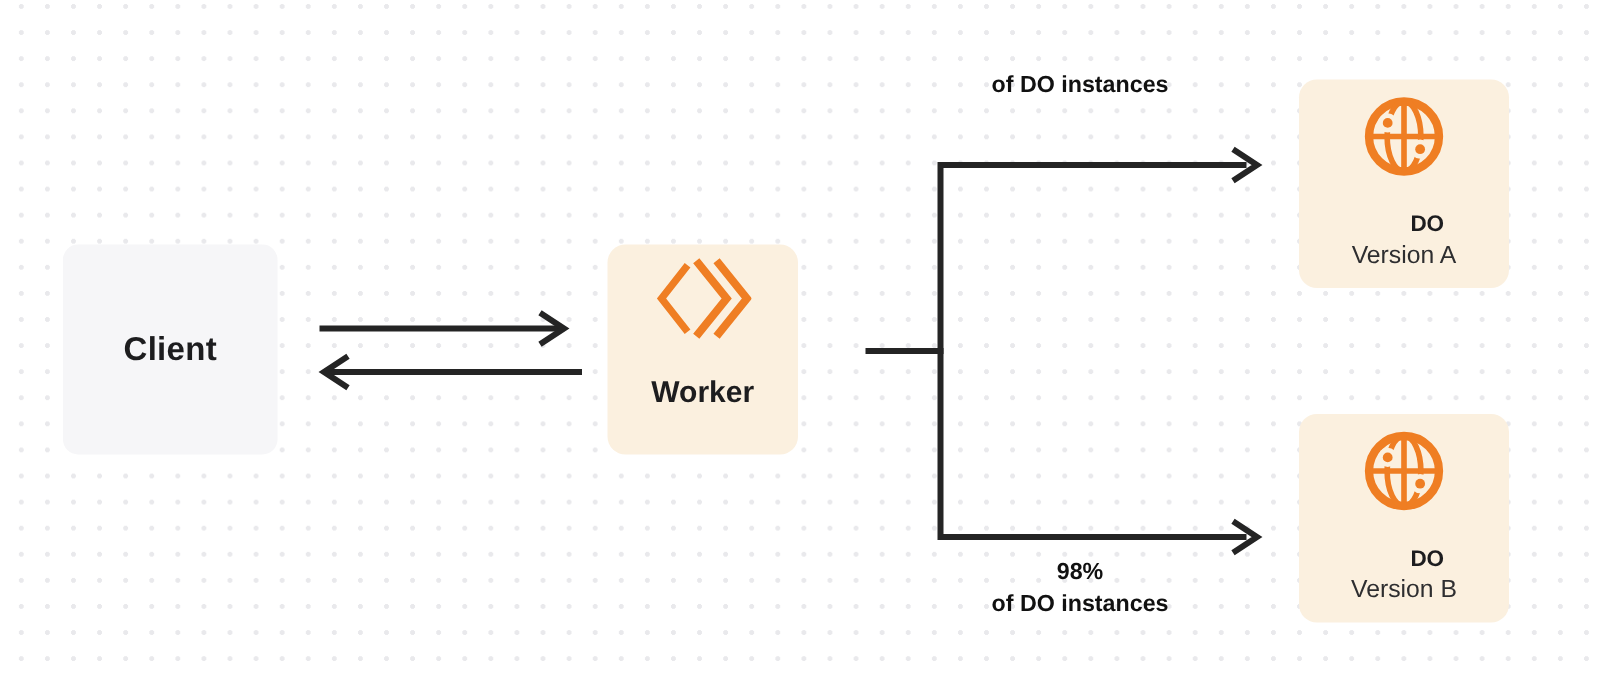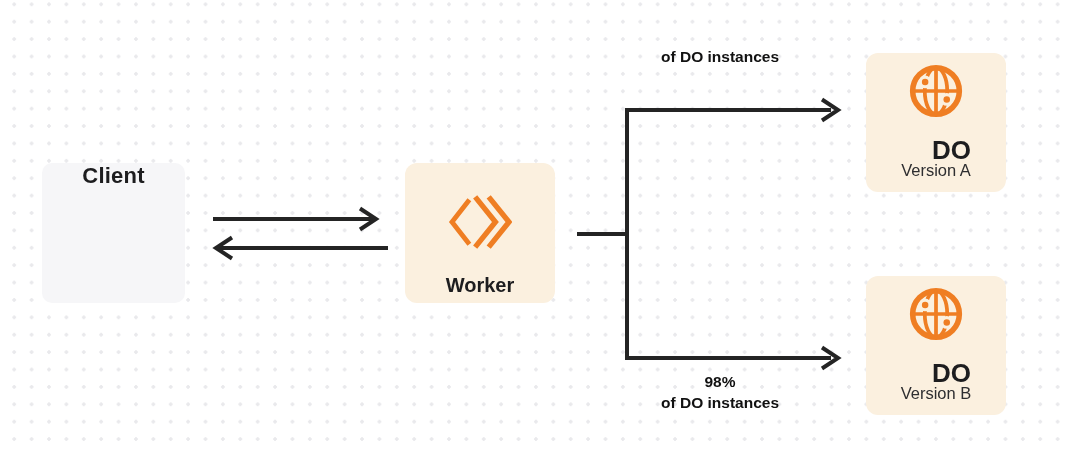--- a/index.html
+++ b/index.html
@@ -19,28 +19,28 @@
     background-image:radial-gradient(circle, var(--dot) 1.5px, transparent 1.8px);
     background-size:17.4px 17.4px;
     background-position:5.5px 13px;
     overflow:hidden;
     font-family:"Liberation Sans","DejaVu Sans",sans-serif;
     color:var(--text-dark);
   }
   .edges{position:absolute;inset:0;pointer-events:none;}
   .edges .stroke{fill:none;stroke:var(--arrow);stroke-width:4;stroke-linecap:butt;stroke-linejoin:miter;}
   .node{position:absolute;display:flex;flex-direction:column;align-items:center;box-sizing:border-box;}
-  .node-client{left:42px;top:163px;width:143px;height:140px;background:var(--node-gray);border-radius:10px;justify-content:flex-start;}
+  .node-client{left:42px;top:163px;width:143px;height:140px;background:var(--node-gray);border-radius:10px;justify-content:center;}
   .node-client .node-label{font-size:22px;font-weight:700;letter-spacing:.2px;}
-  .node-worker{left:405px;top:163px;width:150px;height:140px;background:var(--node-cream);border-radius:12px;padding-top:31px;}
+  .node-worker{left:405px;top:163px;width:127px;height:140px;background:var(--node-cream);border-radius:12px;padding-top:8px;}
   .node-worker .node-label{margin-top:24px;font-size:20px;font-weight:700;}
   .node-do{width:140px;height:139px;left:866px;background:var(--node-cream);border-radius:12px;padding-top:9px;}
   .node-do-a{top:53px;}
   .node-do-b{top:276px;}
-  .node-do .node-title{margin-top:20px;font-size:26px;font-weight:700;line-height:20px;margin-left:31px;}
+  .node-do .node-title{margin-top:20px;font-size:15px;font-weight:700;line-height:20px;margin-left:31px;}
   .node-do .node-subtitle{margin-top:2px;font-size:16.5px;font-weight:400;line-height:17px;color:var(--text-secondary);text-align:center;}
   .worker-icon polyline{fill:none;stroke:var(--accent-orange);stroke-linecap:butt;stroke-linejoin:miter;}
   .globe-icon .ln{fill:none;stroke:var(--accent-orange);}
   .globe-icon .halo{fill:var(--node-cream);}
   .globe-icon .knot{fill:var(--accent-orange);}
   .split-label{position:absolute;width:206px;text-align:center;font-size:15.5px;font-weight:700;line-height:21px;color:#111;}
   .split-label-top{left:617px;top:46px;}
   .split-label-bottom{left:617px;top:371px;}
 </style>
 </head>

